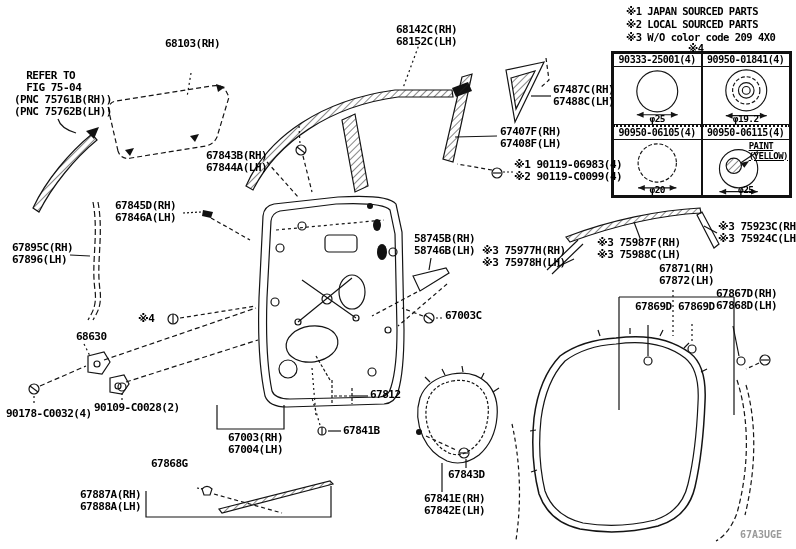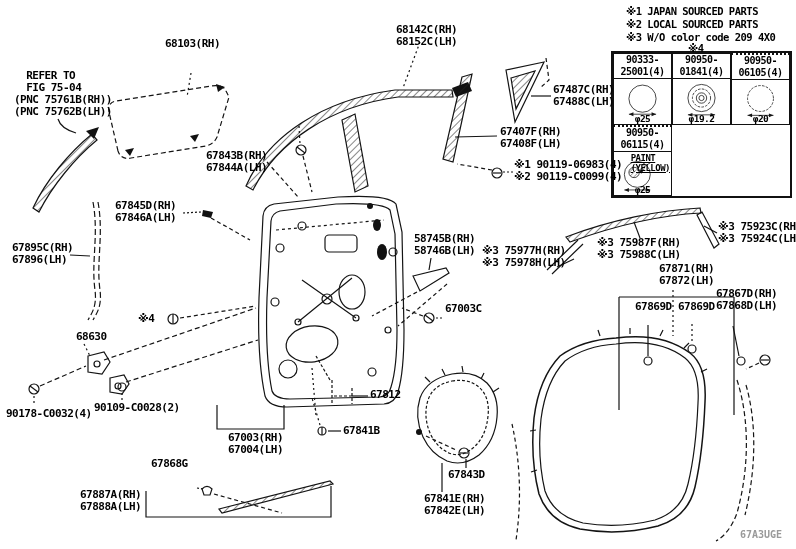--- a/index.html
+++ b/index.html
@@ -9,21 +9,21 @@
   .lbl{position:absolute;z-index:3;font:bold 11px/12px "DejaVu Sans Mono","DejaVu Sans",monospace;
        letter-spacing:-0.5px;color:#000;white-space:pre;}
   .legend{position:absolute;z-index:3;font:bold 10.5px/13px "DejaVu Sans Mono","DejaVu Sans",monospace;
        letter-spacing:-0.5px;color:#000;white-space:pre;}
   .hlbox{position:absolute;z-index:3;border:3px solid #a8112c;padding:1px 3px;background:#fff;}
   .hlbox .lbl-in{font:bold 11px/12px "DejaVu Sans Mono","DejaVu Sans",monospace;letter-spacing:-0.5px;}
   .watermark{position:absolute;z-index:3;font:bold 10px "DejaVu Sans Mono","DejaVu Sans",monospace;
        color:#9a9a9a;letter-spacing:0;}
   
   .ftable{position:absolute;left:611px;top:51px;width:181px;height:147px;z-index:2;
-          display:grid;grid-template-columns:1fr 1fr 1fr;grid-template-rows:1fr 1fr;
+          display:grid;grid-template-columns:1fr 1fr;grid-template-rows:1fr 1fr;
           border:2px solid #111;background:#fff;box-sizing:border-box;}
   .fcell{border:1px solid #111;display:flex;flex-direction:column;box-sizing:border-box;min-width:0;}
   .fcell.r2{border-top:2px dotted #111;}
   .fhead{font:bold 10px/12px "DejaVu Sans Mono","DejaVu Sans",monospace;letter-spacing:-0.5px;
          text-align:center;border-bottom:1.5px solid #111;padding:0;}
   .fbody{position:relative;flex:1;}
   .fbody svg{position:absolute;left:0;top:0;width:100%;height:100%;}
   .fdia{position:absolute;bottom:0;left:0;width:100%;text-align:center;
         font:bold 9.5px "DejaVu Sans Mono","DejaVu Sans",monospace;letter-spacing:-0.5px;}
   .fnote{position:absolute;top:1px;right:1px;font:bold 9px/10px "DejaVu Sans Mono","DejaVu Sans",monospace;
@@ -250,21 +250,21 @@
 ※3 75988C(LH)</div>
   <div class="lbl" style="left:718px;top:221px">※3 75923C(RH)
 ※3 75924C(LH)</div>
   <div class="lbl" style="left:659px;top:263px">67871(RH)
 67872(LH)</div>
   <div class="lbl" style="left:635px;top:301px">67869D</div>
   <div class="lbl" style="left:678px;top:301px">67869D</div>
   <div class="lbl" style="left:716px;top:288px">67867D(RH)
 67868D(LH)</div>
   <div class="lbl" style="left:138px;top:313px">※4</div>
-  <div class="lbl" style="left:445px;top:303px">67003C</div>
+  <div class="lbl" style="left:445px;top:310px">67003C</div>
   <div class="lbl" style="left:76px;top:331px">68630</div>
   <div class="lbl" style="left:6px;top:408px">90178-C0032(4)</div>
   <div class="lbl" style="left:94px;top:402px">90109-C0028(2)</div>
   <div class="lbl" style="left:370px;top:389px">67812</div>
   <div class="lbl" style="left:343px;top:425px">67841B</div>
   <div class="lbl" style="left:228px;top:432px">67003(RH)
 67004(LH)</div>
   <div class="lbl" style="left:448px;top:469px">67843D</div>
   <div class="lbl" style="left:424px;top:493px">67841E(RH)
 67842E(LH)</div>

